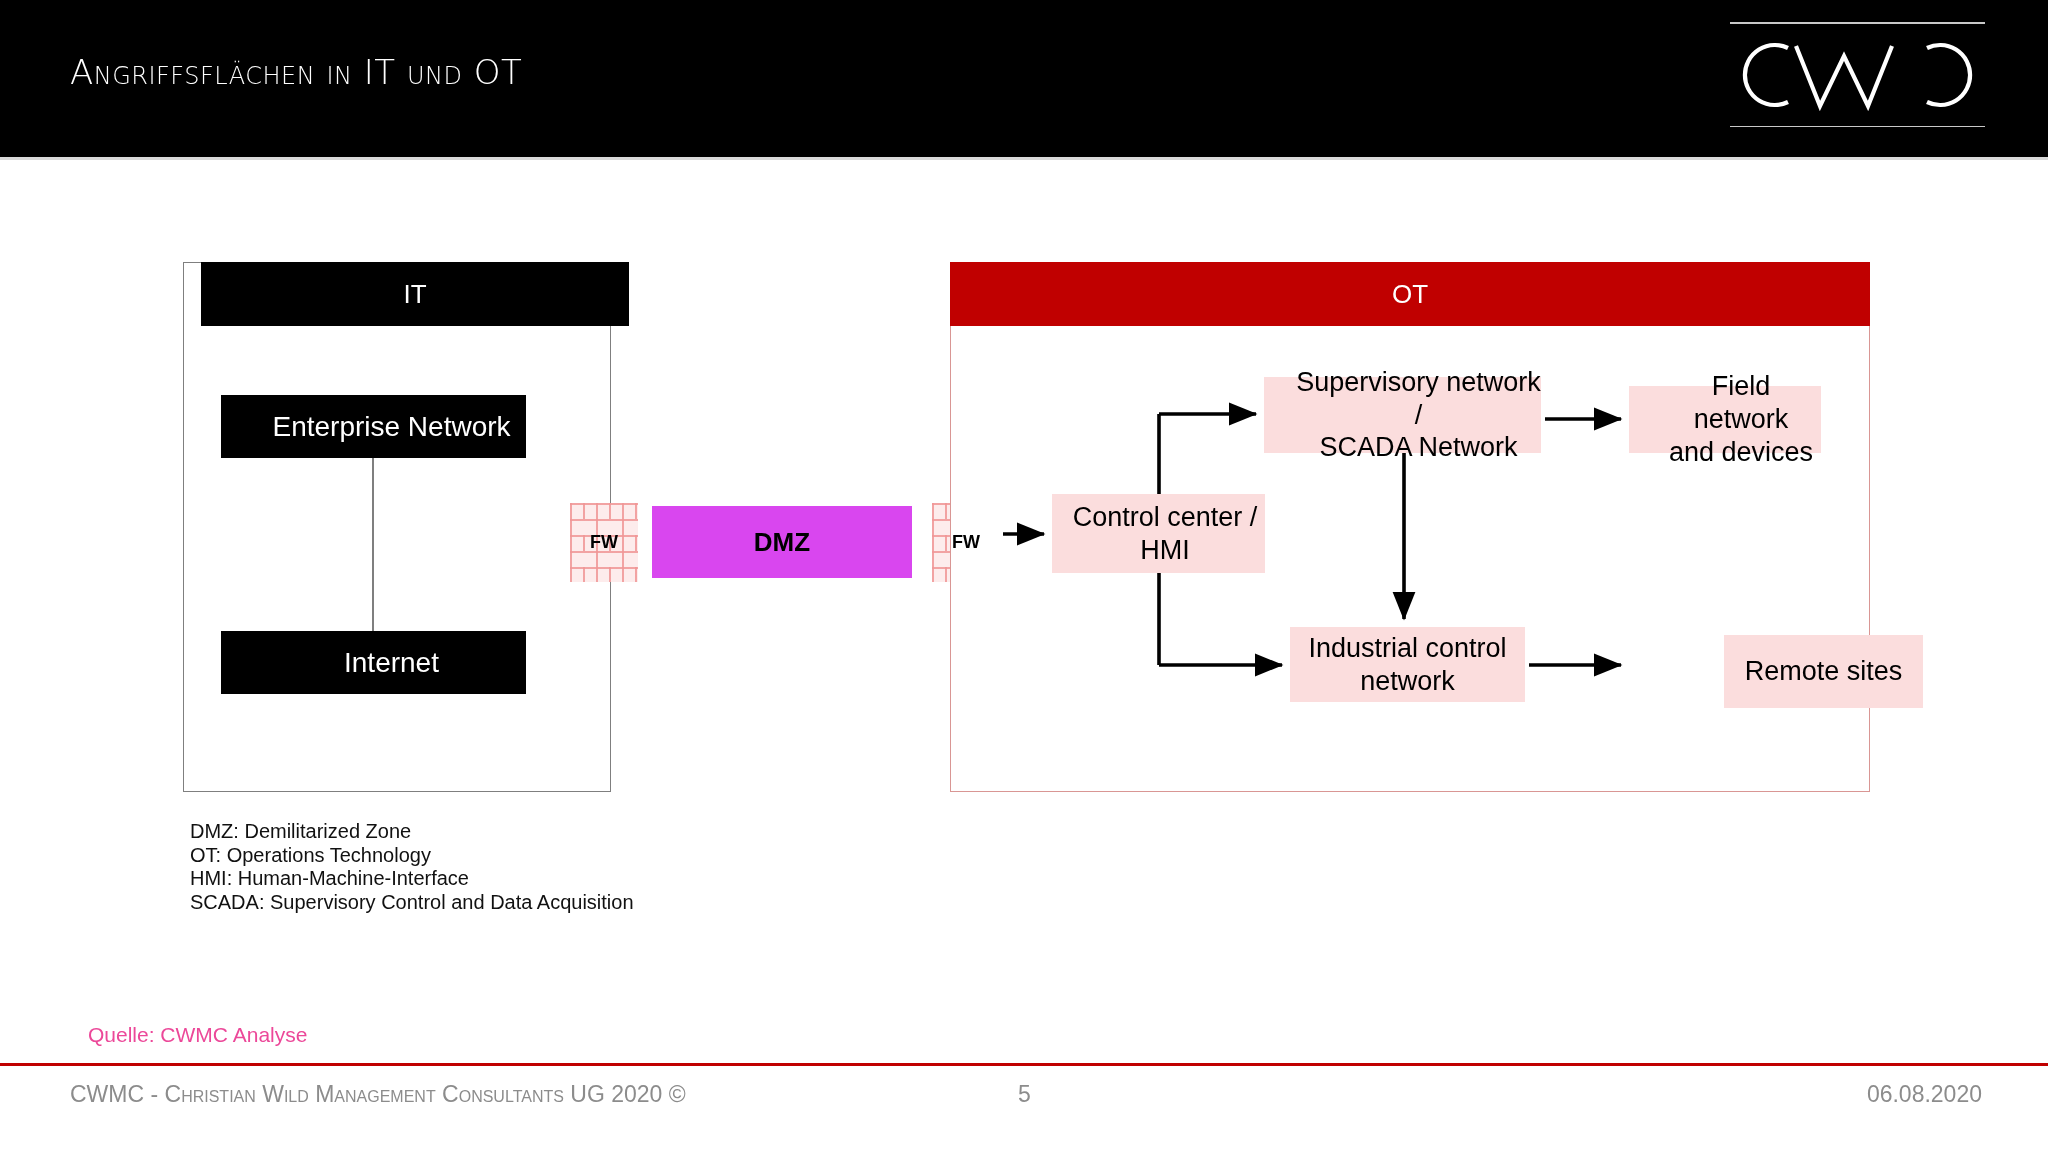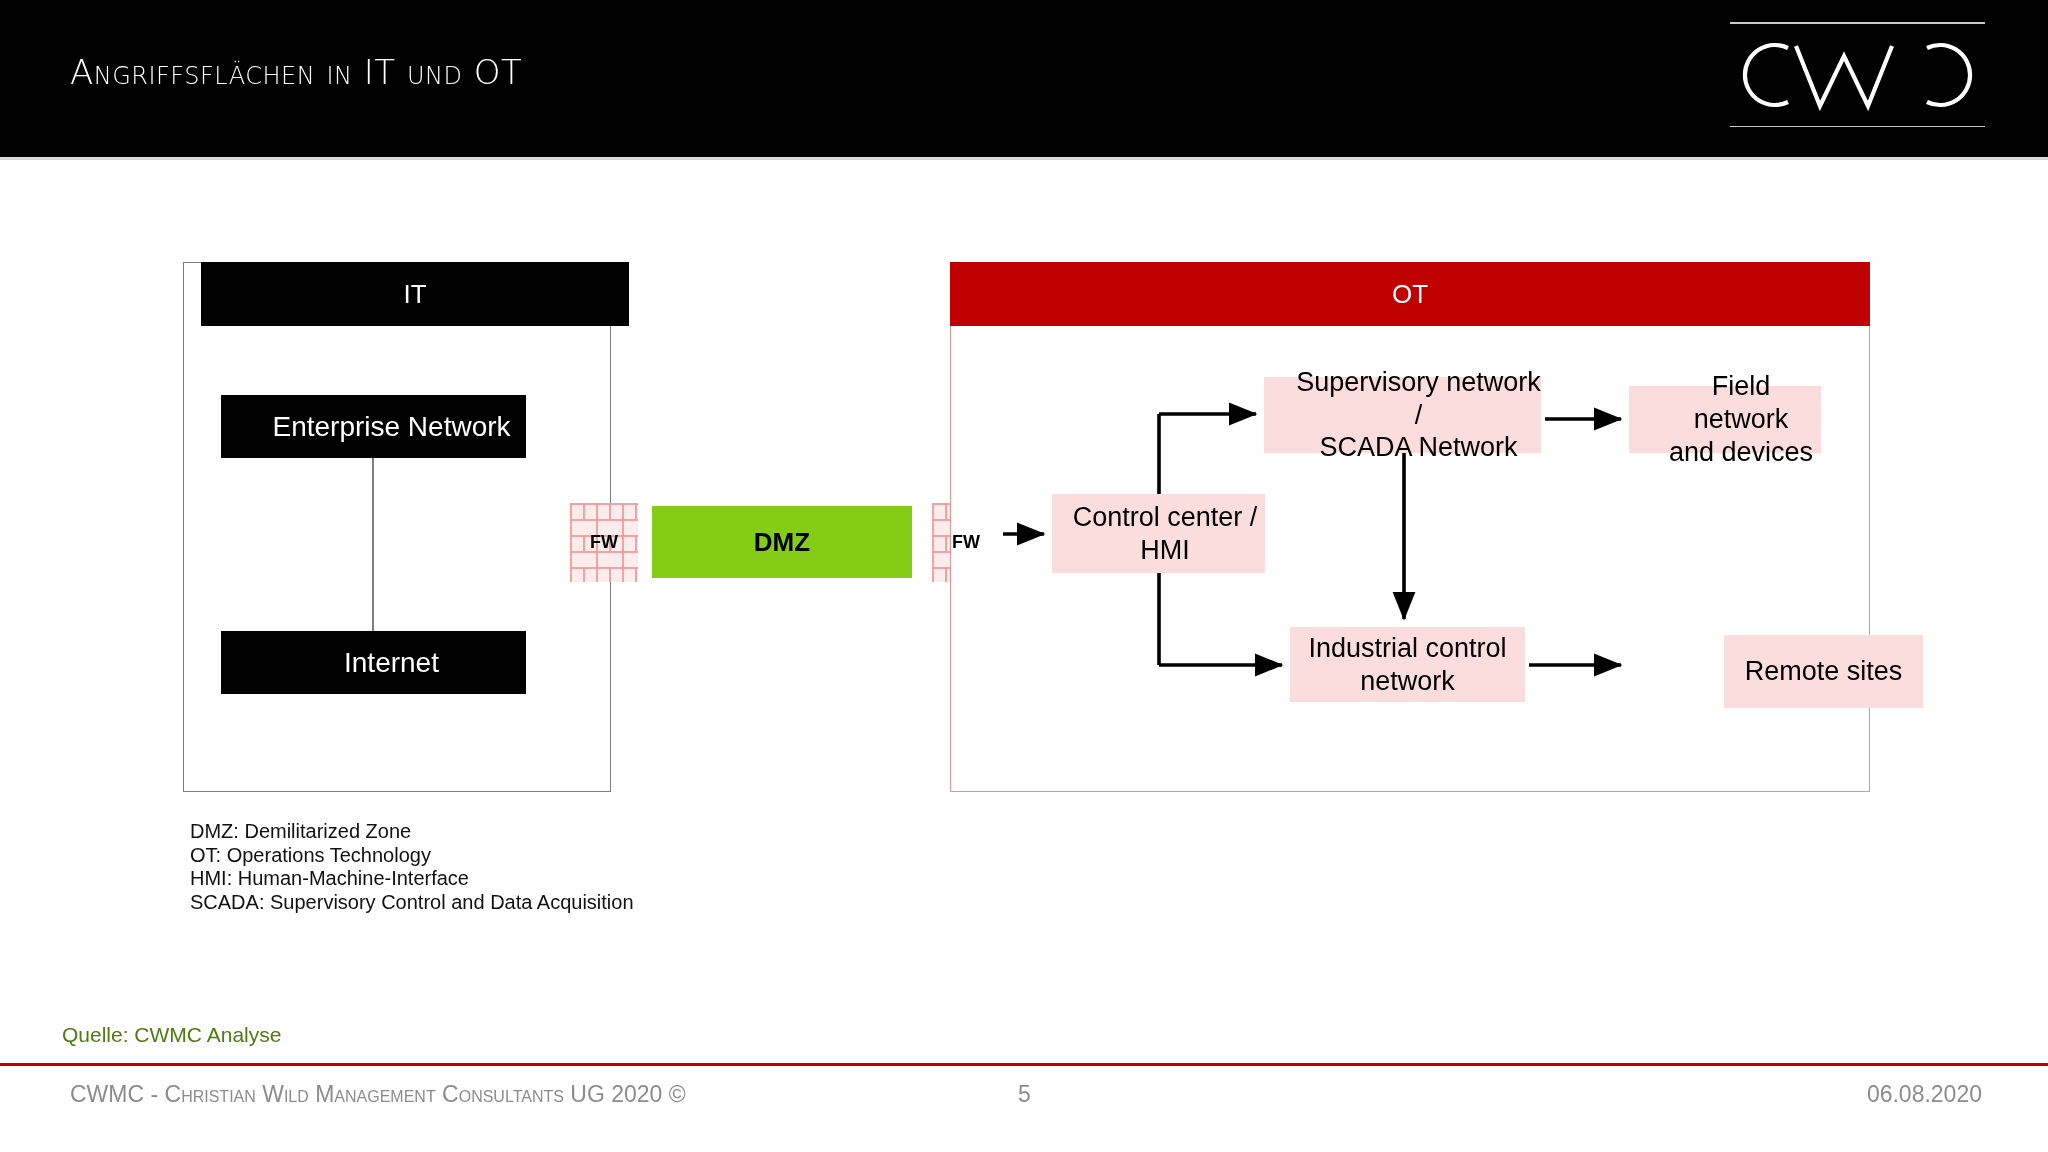--- a/index.html
+++ b/index.html
@@ -51,21 +51,21 @@
            rgba(240,150,150,.85) 0px, rgba(240,150,150,.85) 2px,
            rgba(0,0,0,0) 2px, rgba(0,0,0,0) 26px);
       background-position:13px 0;
       -webkit-mask-image:repeating-linear-gradient(to bottom,
            #000 0px,#000 16px, transparent 16px, transparent 32px);
       mask-image:repeating-linear-gradient(to bottom,
            #000 0px,#000 16px, transparent 16px, transparent 32px);}
   .fw span{position:relative;z-index:2;}
   #fw-left{left:570px;top:503px;}
   #fw-right{left:932px;top:503px;}
-  #dmz{position:absolute;left:652px;top:506px;width:260px;height:72px;background:#84cc16;
+  #dmz{position:absolute;left:652px;top:506px;width:260px;height:72px;background:#d946ef;
        display:flex;align-items:center;justify-content:center;
        font-size:26px;font-weight:bold;color:#000;}
 
   
   #ot-container{position:absolute;left:950px;top:262px;width:920px;height:530px;
       border:1px solid #d99694;box-sizing:border-box;background:#fff;}
   #ot-header{position:absolute;left:950px;top:262px;width:920px;height:64px;
       background:#C00000;color:#fff;display:flex;align-items:center;justify-content:center;
       font-size:26px;box-sizing:border-box;}
   .ot-node{position:absolute;background:#FBDDDD;color:#000;display:flex;
@@ -79,21 +79,21 @@
 
   
   #connectors{position:absolute;left:0;top:0;width:2048px;height:1152px;
       pointer-events:none;z-index:2;}
 
   
   #legend{position:absolute;left:190px;top:820px;font-size:20px;line-height:23.5px;color:#111;}
   #legend div{white-space:nowrap;}
 
   
-  #source-note{position:absolute;left:62px;top:1023px;font-size:21px;color:#4d7c0f;}
+  #source-note{position:absolute;left:88px;top:1023px;font-size:21px;color:#ec4899;}
 
   
   #footer-rule{position:absolute;left:0;top:1063px;width:2048px;height:3px;background:#C00000;}
   #footer-left{position:absolute;left:70px;top:1081px;font-size:23px;color:#8c8c8c;
       font-variant:small-caps;white-space:nowrap;}
   #footer-page{position:absolute;left:1018px;top:1081px;font-size:23px;color:#8c8c8c;}
   #footer-date{position:absolute;right:66px;top:1081px;font-size:23px;color:#8c8c8c;}
 </style>
 </head>
 <body>

